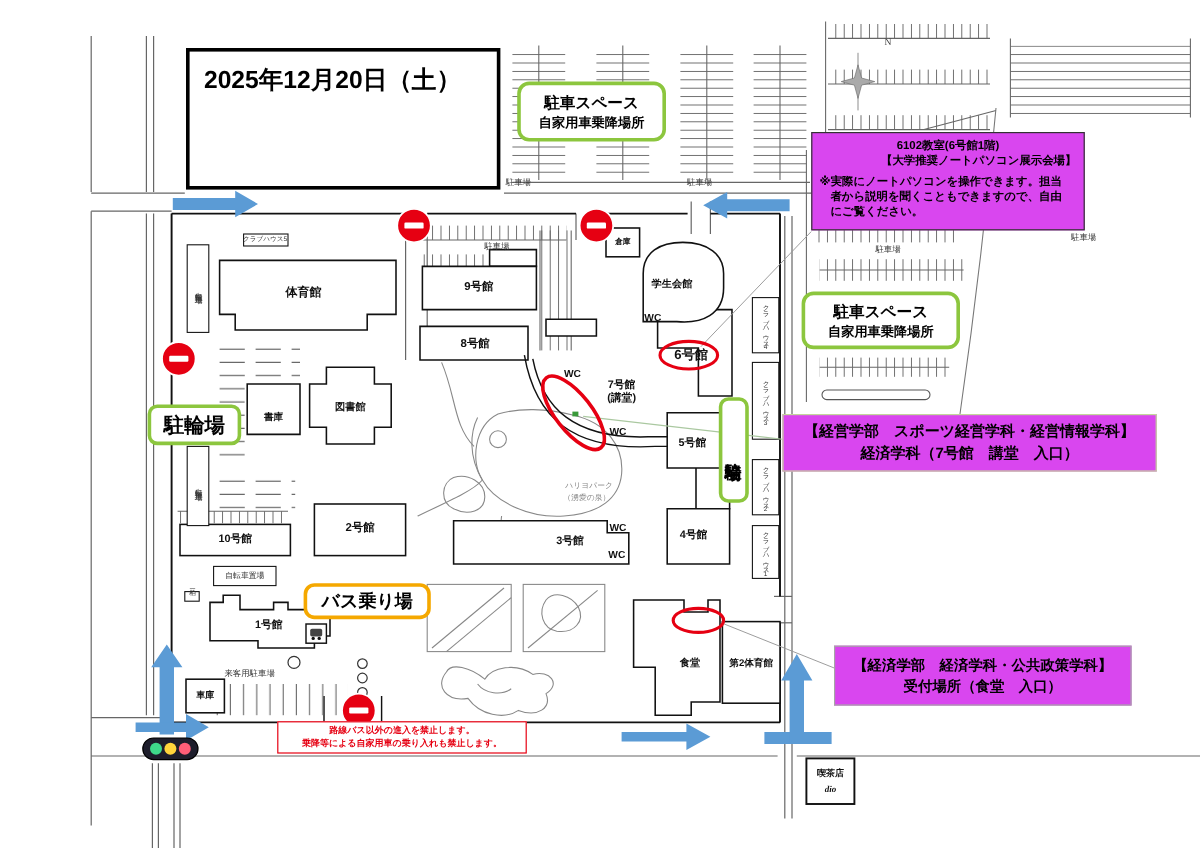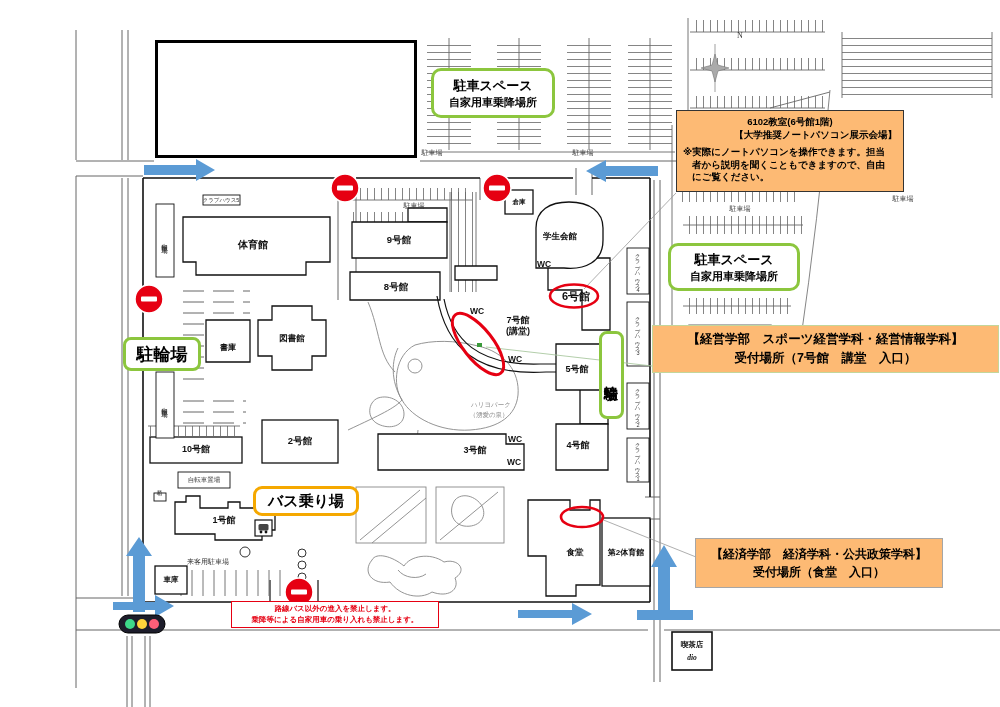--- a/index.html
+++ b/index.html
@@ -7,21 +7,21 @@
          font-family:"Liberation Sans","DejaVu Sans",sans-serif;}
   #stage svg{position:absolute;left:0;top:0;}
   .lb{position:absolute;transform:translate(-50%,-50%);font-weight:bold;color:#111;
       white-space:nowrap;line-height:1.1;text-align:center;}
   .lbv{writing-mode:vertical-rl;text-orientation:upright;letter-spacing:1px;}
   .plain{font-weight:normal;color:#333;}
   .gray{color:#888;font-weight:normal;}
   .box{position:absolute;box-sizing:border-box;background:#fff;}
   .center-flex{display:flex;flex-direction:column;align-items:center;justify-content:center;}
   .greenbox{border:3px solid #8CC63E;border-radius:10px;}
-  .yellowbox{background:#fdba74;}
+  .yellowbox{background:#d946ef;}
   .titlebox{border:3px solid #000;font-weight:bold;}
   .busbox{border:3px solid #F5A800;border-radius:9px;}
   .warnbox{border:1.5px solid #E60012;color:#E60012;font-weight:bold;}
   .nb-indent{text-indent:9px;}
 </style>
 </head>
 <body>
 
 <div id="stage">
 
@@ -303,20 +303,21 @@
   <div class="lb plain lbv" style="left:638px;top:406px;font-size:5.5px;letter-spacing:0">クラブハウス2</div>
   <div class="lb plain lbv" style="left:638px;top:460px;font-size:5.5px;letter-spacing:0">クラブハウス1</div>
 
   <div class="lb gray" style="left:491px;top:405px;font-size:6.5px">ハリヨパーク</div>
   <div class="lb gray" style="left:489px;top:415px;font-size:6.5px">（湧愛の泉）</div>
   <div class="lb plain lbv" style="left:160px;top:486px;font-size:5.5px">三柏</div>
   <div class="lb plain" style="left:740px;top:36px;font-size:8px;font-family:'Liberation Serif',serif">N</div>
 </div>
 
 <div class="box titlebox" style="left:155px;top:40px;width:262px;height:118px;padding:10px 12px;font-size:20.5px;line-height:1.32">
+  <div>2025年12月20日（土）</div>
 </div>
 
 <div class="box greenbox center-flex" style="left:431px;top:68px;width:124px;height:50px">
   <div style="font-size:13px;font-weight:bold">駐車スペース</div>
   <div style="font-size:11px;font-weight:bold">自家用車乗降場所</div>
 </div>
 
 <div class="box greenbox center-flex" style="left:668px;top:243px;width:132px;height:48px">
   <div style="font-size:13px;font-weight:bold">駐車スペース</div>
   <div style="font-size:11px;font-weight:bold">自家用車乗降場所</div>
@@ -324,23 +325,23 @@
 
 <div class="box yellowbox" style="left:676px;top:110px;width:228px;height:82px;border:1.3px solid #333;padding:5px 6px;font-size:9.5px;font-weight:bold;line-height:1.32">
   <div style="text-align:center">6102教室(6号館1階)</div>
   <div style="text-align:right">【大学推奨ノートパソコン展示会場】</div>
   <div style="height:5px"></div>
   <div>※実際にノートパソコンを操作できます。担当</div>
   <div class="nb-indent">者から説明を聞くこともできますので、自由</div>
   <div class="nb-indent">にご覧ください。</div>
 </div>
 
-<div class="box yellowbox center-flex" style="left:652px;top:325px;width:347px;height:48px;border:1.3px solid #c3d69b;font-size:12.5px;font-weight:bold;line-height:1.5">
+<div class="box yellowbox center-flex" style="left:652px;top:345px;width:312px;height:48px;border:1.3px solid #c3d69b;font-size:12.5px;font-weight:bold;line-height:1.5">
   <div>【経営学部　スポーツ経営学科・経営情報学科】</div>
-  <div>受付場所（7号館　講堂　入口）</div>
+  <div>経済学科（7号館　講堂　入口）</div>
 </div>
 
 <div class="box yellowbox center-flex" style="left:695px;top:538px;width:248px;height:50px;border:1.3px solid #a6a6a6;font-size:12px;font-weight:bold;line-height:1.5">
   <div>【経済学部　経済学科・公共政策学科】</div>
   <div>受付場所（食堂　入口）</div>
 </div>
 
 <div class="box greenbox center-flex" style="left:123px;top:337px;width:78px;height:34px;border-radius:8px">
   <div style="font-size:17px;font-weight:bold">駐輪場</div>
 </div>

